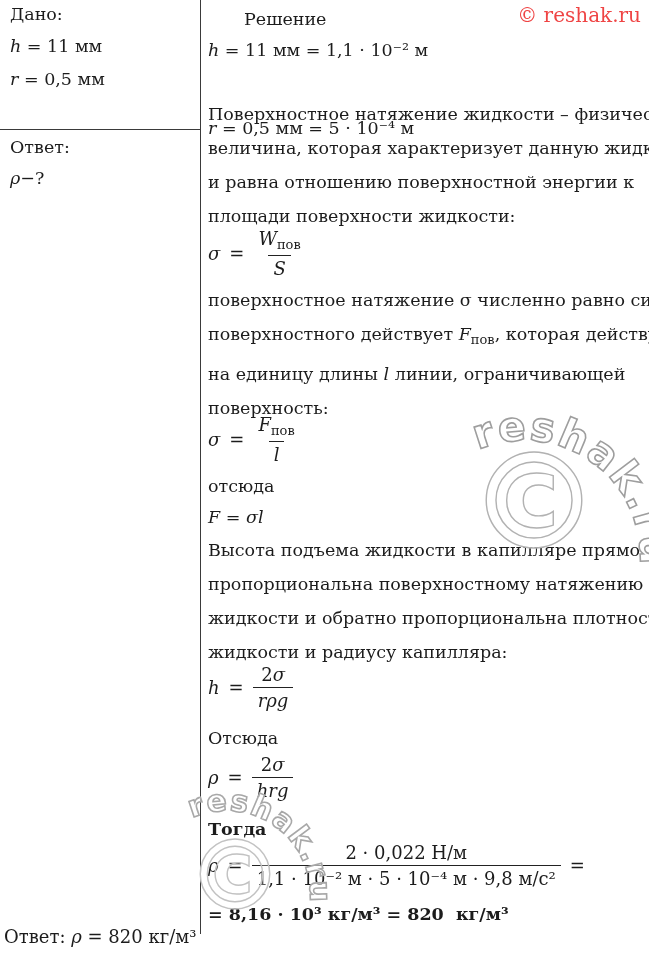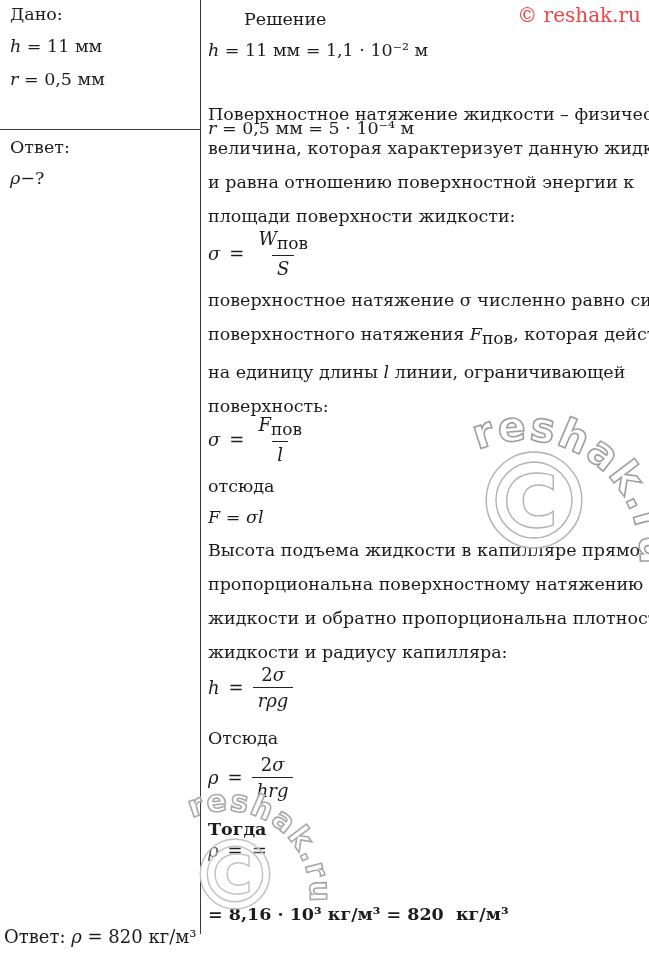--- a/index.html
+++ b/index.html
@@ -13,21 +13,21 @@
   .vdiv { left:200px; top:0; width:0; height:934px; border-left:1.5px solid #3a3a3a; }
   .hdiv { left:0; top:129px; width:201px; height:0; border-top:1.5px solid #3a3a3a; }
   .logo { right:8px; top:3px; font-size:20px; color:#ef4444; white-space:nowrap; }
 
   .lc-item { left:10px; white-space:nowrap; }
   .rc { left:208px; top:0; width:441px; }
   .rc > div { position:absolute; left:0; }
 
   .tl { line-height:34px; white-space:nowrap; }
   .var { font-style:italic; }
-  .sub { font-size:17px; vertical-align:-4px; }
+  .sub { font-size:13px; vertical-align:-4px; }
 
   .formula { display:flex; align-items:center; gap:9px; font-size:18px; white-space:nowrap; }
   .frac { display:inline-flex; flex-direction:column; align-items:center; }
   .num, .den { padding:1px 5px; line-height:1.3; white-space:nowrap; }
   .den { border-top:1.6px solid #222; }
 
   .answer { left:4px; top:926px; font-size:18px; white-space:nowrap; }
 
   .wm { pointer-events:none; }
   .wm text { font-family:"DejaVu Sans","Liberation Sans",sans-serif; font-weight:bold; }
@@ -67,21 +67,21 @@
       <span class="var">σ</span>
       <span>=</span>
       <span class="frac">
         <span class="num"><span class="var">W</span><span class="sub">пов</span></span>
         <span class="den"><span class="var">S</span></span>
       </span>
     </div>
 
     <div style="top:283px;">
       <div class="tl">поверхностное натяжение σ численно равно силе</div>
-      <div class="tl"><span>поверхностного натяжения </span><span class="var">F</span><span class="sub">пов</span><span>, которая действует</span></div>
+      <div class="tl"><span>поверхностного действует </span><span class="var">F</span><span class="sub">пов</span><span>, которая действует</span></div>
       <div class="tl"><span>на единицу длины </span><span class="var">l</span><span> линии, ограничивающей</span></div>
       <div class="tl">поверхность:</div>
     </div>
 
     <div style="top:412px;" class="formula">
       <span class="var">σ</span>
       <span>=</span>
       <span class="frac">
         <span class="num"><span class="var">F</span><span class="sub">пов</span></span>
         <span class="den"><span class="var">l</span></span>
@@ -117,20 +117,24 @@
         <span class="num"><span>2</span><span class="var">σ</span></span>
         <span class="den"><span class="var">hrg</span></span>
       </span>
     </div>
 
     <div style="top:812px;font-weight:bold;" class="tl">Тогда</div>
 
     <div style="top:840px;" class="formula">
       <span class="var">ρ</span>
       <span>=</span>
+      <span class="frac">
+        <span class="num">2 · 0,022 Н/м</span>
+        <span class="den">1,1 · 10⁻² м · 5 · 10⁻⁴ м · 9,8 м/с²</span>
+      </span>
       <span>=</span>
     </div>
 
     <div style="top:897px;font-weight:bold;" class="tl">= 8,16 · 10³ кг/м³ = 820&nbsp; кг/м³</div>
   </div>
 
   <div class="abs answer"><span>Ответ: </span><span class="var">ρ</span><span> = 820 кг/м³</span></div>
 
   <svg class="abs wm" style="left:418px; top:398px;" width="231" height="262" viewBox="0 0 231 262">
     <defs>

